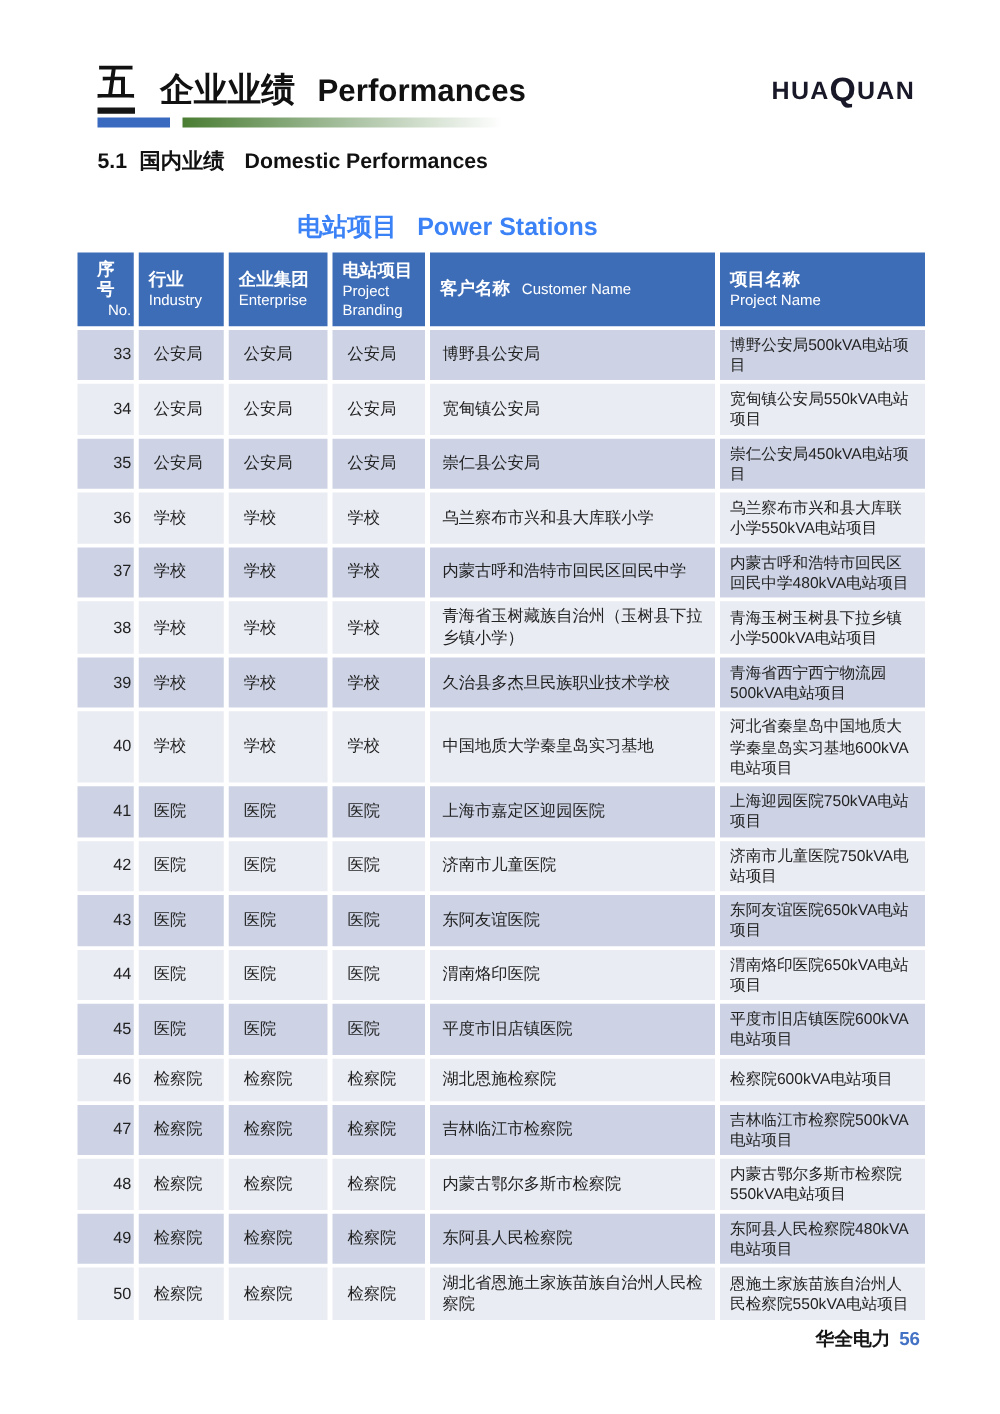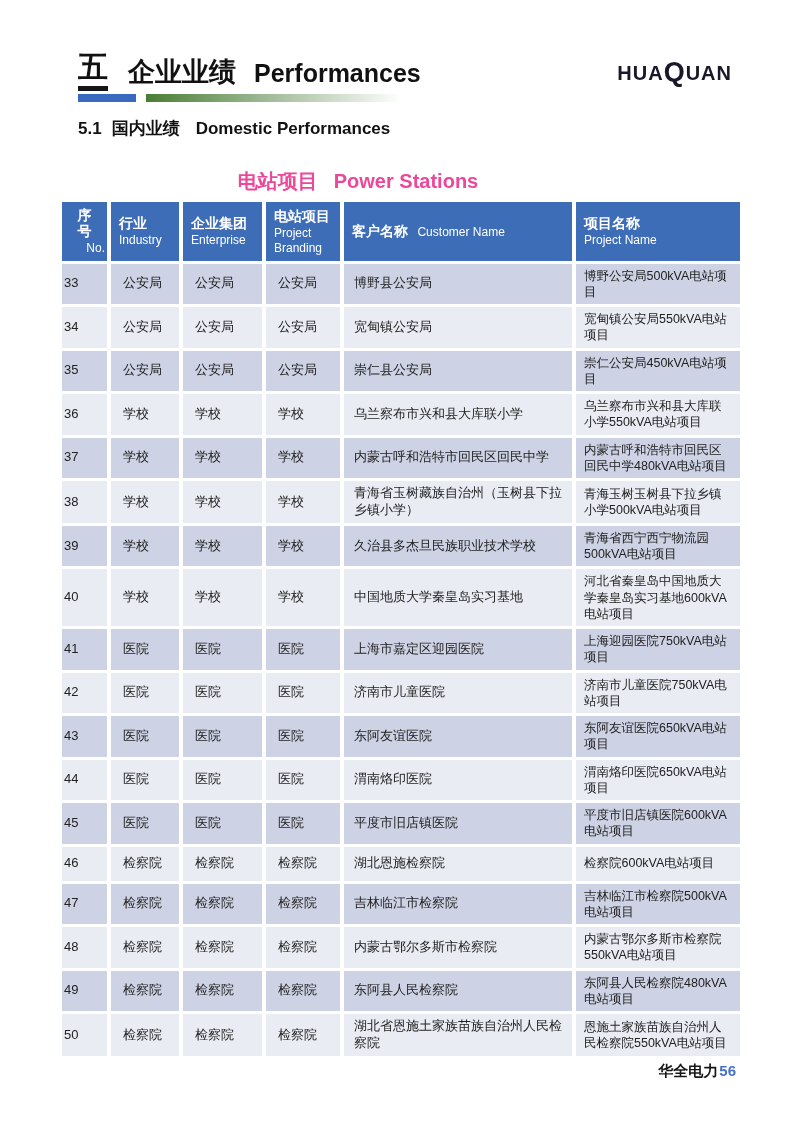--- a/index.html
+++ b/index.html
@@ -29,46 +29,46 @@
   .bar-row{position:absolute;top:94px;left:78px;display:flex;}
   .bar-blue{width:58px;height:8px;background:var(--accent-blue);}
   .bar-green{width:256px;height:8px;margin-left:10px;
              background:linear-gradient(to right,var(--accent-green) 0%,rgba(122,160,110,.75) 45%,rgba(255,255,255,0) 100%);}
   
   .subsection{position:absolute;top:117px;left:78px;font-size:17px;font-weight:bold;color:#111;}
   .subsection .num{margin-right:10px;}
   .subsection .en{margin-left:16px;}
   
   .table-title{position:absolute;top:168px;left:0;width:716px;text-align:center;
-               font-size:20px;font-weight:bold;color:#ec4899;}
+               font-size:20px;font-weight:bold;color:#3b82f6;}
   .table-title .en{margin-left:16px;}
   
   table.perf{position:absolute;top:199px;left:58px;width:682px;
              border-collapse:separate;border-spacing:4px 3px;table-layout:fixed;}
   th{background:var(--header-bg);color:#fff;vertical-align:middle;text-align:left;
      padding:5px 8px;height:54px;font-weight:bold;}
   th .cn{display:block;font-size:14px;font-weight:bold;line-height:1.2;}
   th .en{display:block;font-size:12px;font-weight:normal;line-height:1.2;margin-top:2px;}
   th.c0{text-align:right;padding:5px 2px;}
   th.c0 .cn{width:1em;margin:0 auto;word-break:break-all;line-height:1.15;}
   th.c4 .cn,th.c4 .en{display:inline;}
   th.c4 .en{margin-left:5px;text-align:center;}
   col.w0{width:45px;} col.w1{width:68px;} col.w2{width:79px;}
   col.w3{width:74px;} col.w4{width:228px;} col.w5{width:164px;}
   td{font-size:13px;color:#222;vertical-align:middle;padding:4px 10px;
      line-height:1.3;height:34px;}
-  td.c0{text-align:left;padding:4px 2px;}
+  td.c0{text-align:right;padding:4px 2px;}
   td.c1,td.c2,td.c3{padding:4px 12px;}
   td.c5{font-size:12.5px;padding:4px 8px;}
   tr.dark td{background:var(--row-dark);}
   tr.light td{background:var(--row-light);}
   
   .footer{position:absolute;top:1062px;right:64px;font-size:15px;font-weight:bold;}
   .footer .brand{color:#161616;}
-  .footer .pagenum{color:var(--page-num-blue);margin-left:1px;}
+  .footer .pagenum{color:var(--page-num-blue);margin-left:7px;}
 </style>
 </head>
 <body>
 
 <div class="title-row">
   <span class="sec-no">五</span>
   <span class="title-cn">企业业绩</span>
   <span class="title-en">Performances</span>
 </div>
 

